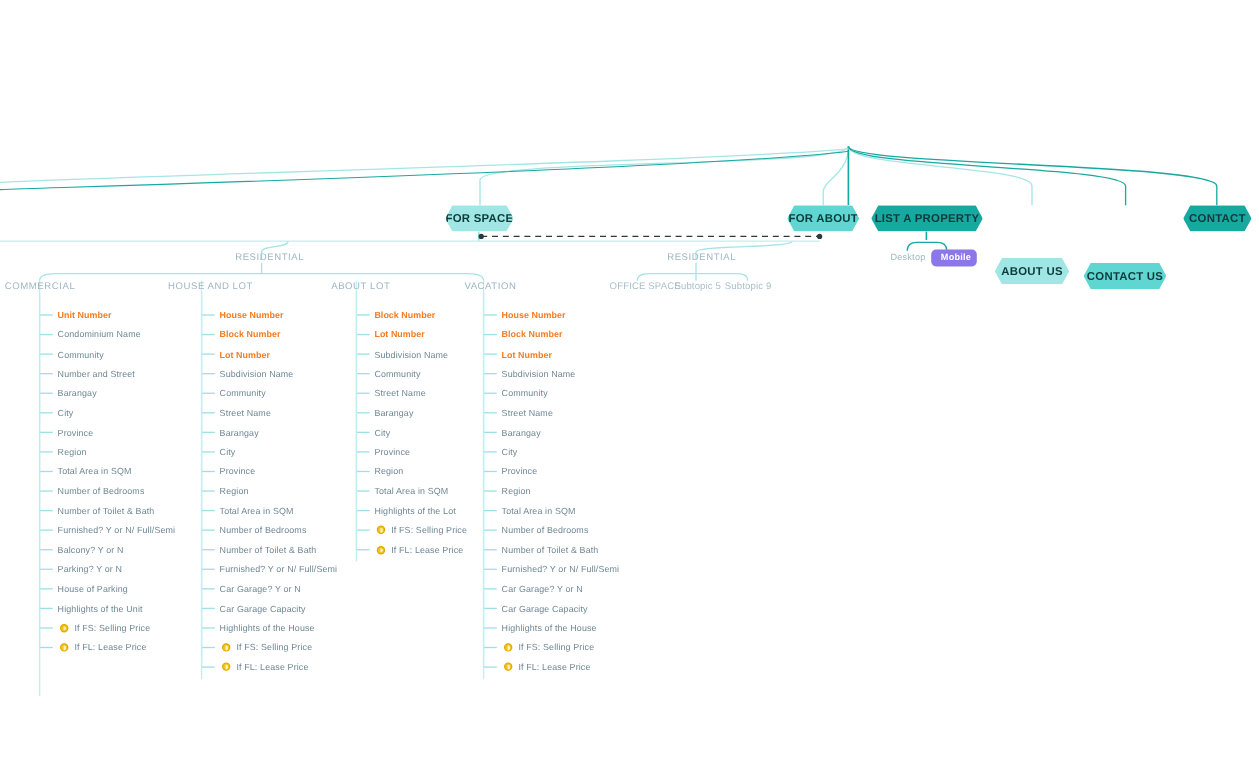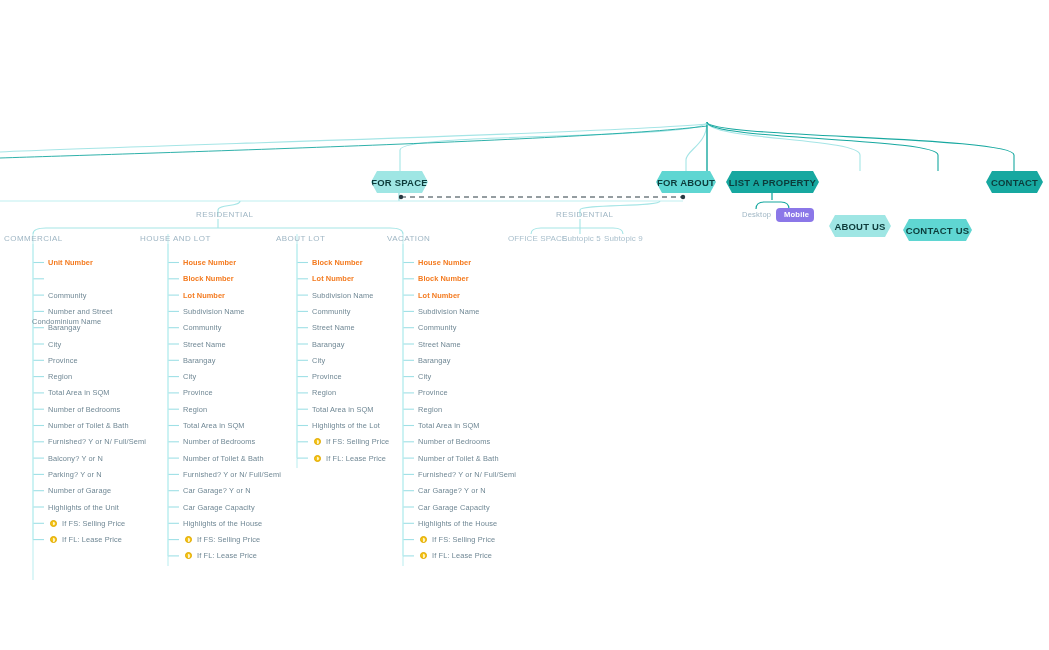--- a/index.html
+++ b/index.html
@@ -242,34 +242,34 @@
   <div class="blabel sub" style="left:562px; top:234px;">Subtopic 5</div>
   <div class="blabel sub" style="left:604px; top:234px;">Subtopic 9</div>
 
   <div class="blabel" style="left:4px; top:234px;">COMMERCIAL</div>
   <div class="blabel" style="left:140px; top:234px;">HOUSE AND LOT</div>
   <div class="blabel" style="left:276px; top:234px;">ABOUT LOT</div>
   <div class="blabel" style="left:387px; top:234px;">VACATION</div>
 
   <div id="leaf-layer">
       <div class="leaf hl" style="left: 48px; top: 258px;">Unit Number</div>
-      <div class="leaf" style="left: 32px; top: 274.3px; margin-top: 43px;">Condominium Name</div>
+      <div class="leaf" style="left: 48px; top: 274.3px;">Condominium Name</div>
       <div class="leaf" style="left: 48px; top: 290.6px;">Community</div>
       <div class="leaf" style="left: 48px; top: 306.9px;">Number and Street</div>
       <div class="leaf" style="left: 48px; top: 323.2px;">Barangay</div>
       <div class="leaf" style="left: 48px; top: 339.5px;">City</div>
       <div class="leaf" style="left: 48px; top: 355.8px;">Province</div>
       <div class="leaf" style="left: 48px; top: 372.1px;">Region</div>
       <div class="leaf" style="left: 48px; top: 388.4px;">Total Area in SQM</div>
       <div class="leaf" style="left: 48px; top: 404.7px;">Number of Bedrooms</div>
       <div class="leaf" style="left: 48px; top: 421px;">Number of Toilet &amp; Bath</div>
       <div class="leaf" style="left: 48px; top: 437.3px;">Furnished? Y or N/ Full/Semi</div>
       <div class="leaf" style="left: 48px; top: 453.6px;">Balcony? Y or N</div>
       <div class="leaf" style="left: 48px; top: 469.9px;">Parking? Y or N</div>
-      <div class="leaf" style="left: 48px; top: 486.2px;">Number of Garage</div>
+      <div class="leaf" style="left: 48px; top: 486.2px;">House of Parking</div>
       <div class="leaf" style="left: 48px; top: 502.5px;">Highlights of the Unit</div>
       <div class="coin" style="left: 50px; top: 519.8px;"></div>
       <div class="leaf" style="left: 62px; top: 518.8px;">If FS: Selling Price</div>
       <div class="coin" style="left: 50px; top: 536.1px;"></div>
       <div class="leaf" style="left: 62px; top: 535.1px;">If FL: Lease Price</div>
       <div class="leaf hl" style="left: 183px; top: 258px;">House Number</div>
       <div class="leaf hl" style="left: 183px; top: 274.3px;">Block Number</div>
       <div class="leaf hl" style="left: 183px; top: 290.6px;">Lot Number</div>
       <div class="leaf" style="left: 183px; top: 306.9px;">Subdivision Name</div>
       <div class="leaf" style="left: 183px; top: 323.2px;">Community</div>

